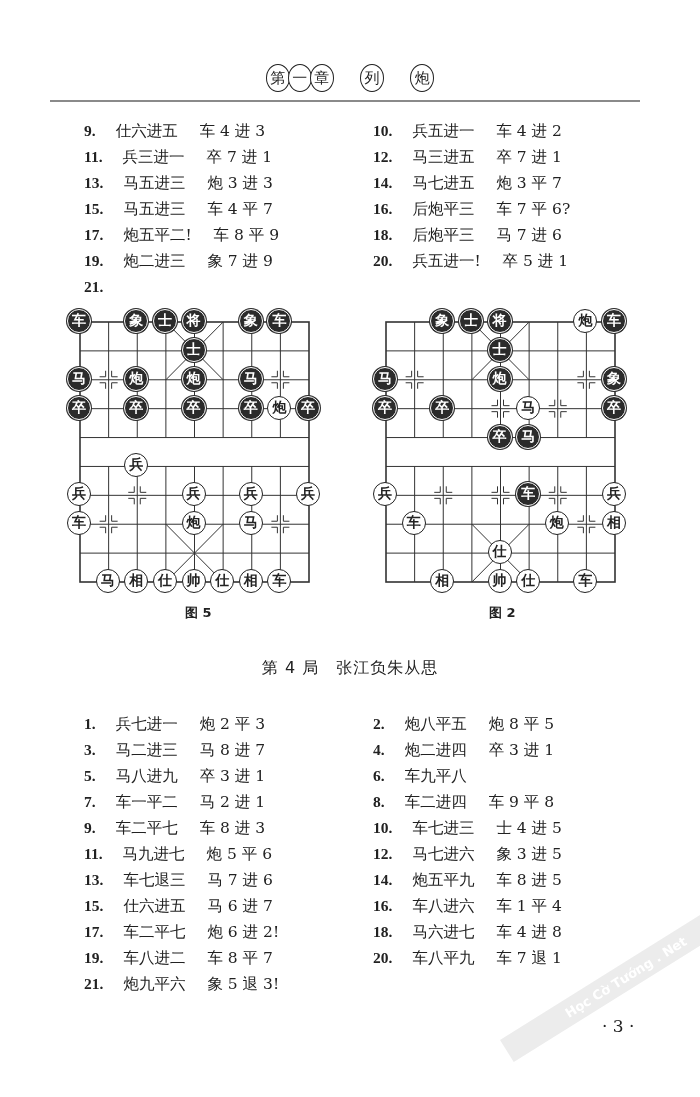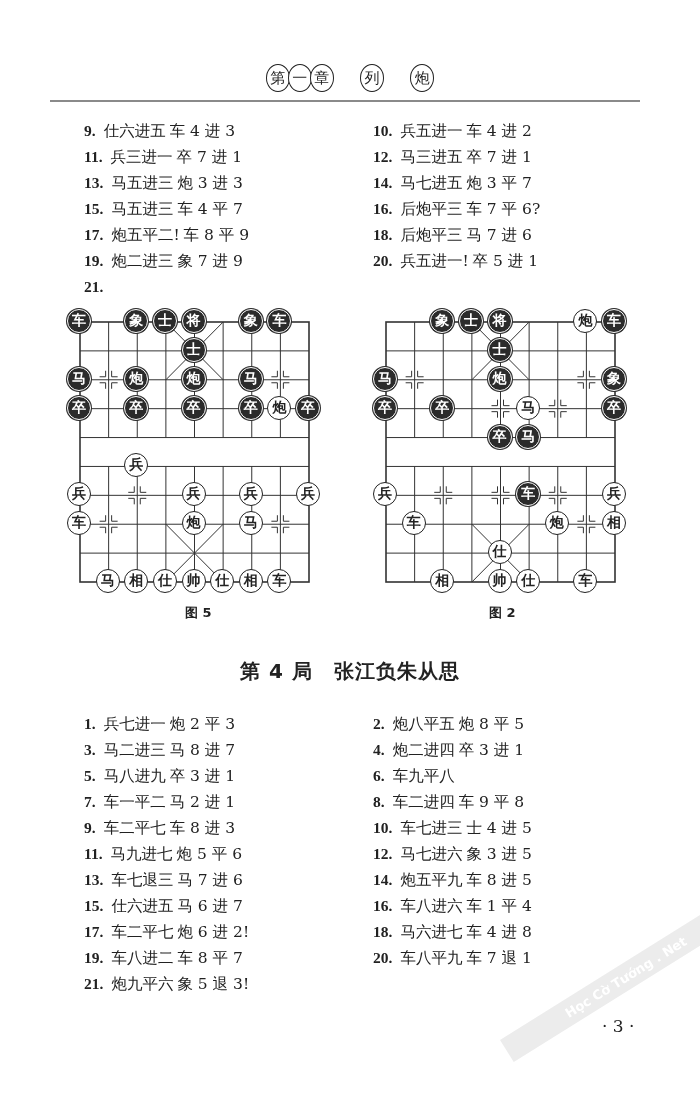--- a/index.html
+++ b/index.html
@@ -5,29 +5,29 @@
   html,body{margin:0;padding:0;background:#fff;}
   body{width:700px;height:1097px;position:relative;overflow:hidden;font-family:"DejaVu Serif","Liberation Serif",serif;color:#222;}
   .header{position:absolute;top:64px;left:0;width:700px;text-align:center;}
   .hchars{display:inline-flex;align-items:center;gap:0;}
   .hc{display:inline-flex;width:22px;height:26px;border:1.3px solid #222;border-radius:50%;align-items:center;justify-content:center;font-family:"DejaVu Sans",sans-serif;font-size:15px;margin:0 -1px;background:#fff;}
   .hgap{display:inline-block;width:18px;}
   .rule{position:absolute;top:100px;left:50px;width:590px;height:2px;background:#8a8a8a;}
   .moves{position:absolute;font-size:15.5px;line-height:26px;}
   .mv{display:flex;white-space:nowrap;height:26px;align-items:center;}
   .mv .num{font-weight:bold;font-family:"Liberation Serif",serif;}
-  .mv .w{margin-left:8px;}
-  .mv .b{margin-left:4px;}
+  .mv .w{margin-left:20px;}
+  .mv .b{margin-left:22px;}
   .board{position:absolute;}
   .board svg{position:absolute;left:0;top:0;}
   .pc{position:absolute;width:24px;height:24px;border-radius:50%;display:flex;align-items:center;justify-content:center;font-family:"DejaVu Sans",sans-serif;font-weight:bold;font-size:14px;transform:translate(-12px,-12px);box-sizing:border-box;}
   .pc.b{background:#2b2b2b;color:#fff;border:1.5px solid #fff;box-shadow:0 0 0 1px #2b2b2b;}
   .pc.r{background:#fff;color:#222;border:1.4px solid #222;}
   .figcap{position:absolute;font-size:13px;font-weight:bold;font-family:"DejaVu Sans",sans-serif;}
-  .game-title{position:absolute;top:658px;left:0;width:700px;text-align:center;font-family:"DejaVu Sans",sans-serif;font-size:20px;letter-spacing:1px;font-weight:bold;}
+  .game-title{position:absolute;top:658px;left:0;width:700px;text-align:center;font-family:"DejaVu Sans",sans-serif;font-size:16px;letter-spacing:1px;}
   .pageno{position:absolute;top:1016px;left:602px;font-size:17px;}
   .wm{position:absolute;left:500px;top:1040px;width:280px;height:26px;background:#ececec;transform:rotate(-32deg);transform-origin:left top;color:#fff;font-size:13px;font-weight:bold;font-family:"DejaVu Sans",sans-serif;display:flex;align-items:center;justify-content:center;}
 </style>
 </head>
 <body>
 
 <div class="header">
   <span class="hchars">
     <span class="hc">第</span>
     <span class="hc">一</span>

